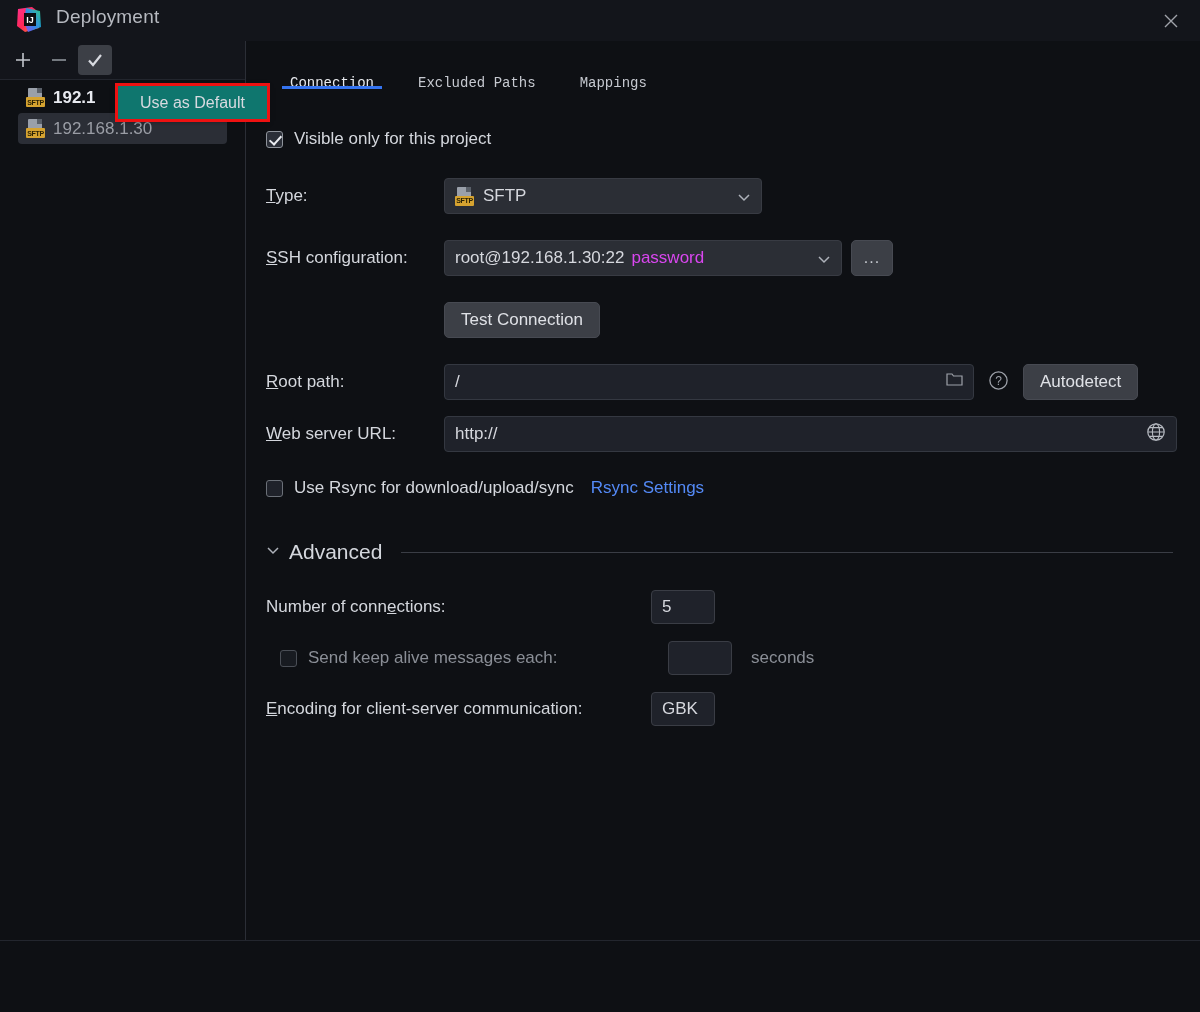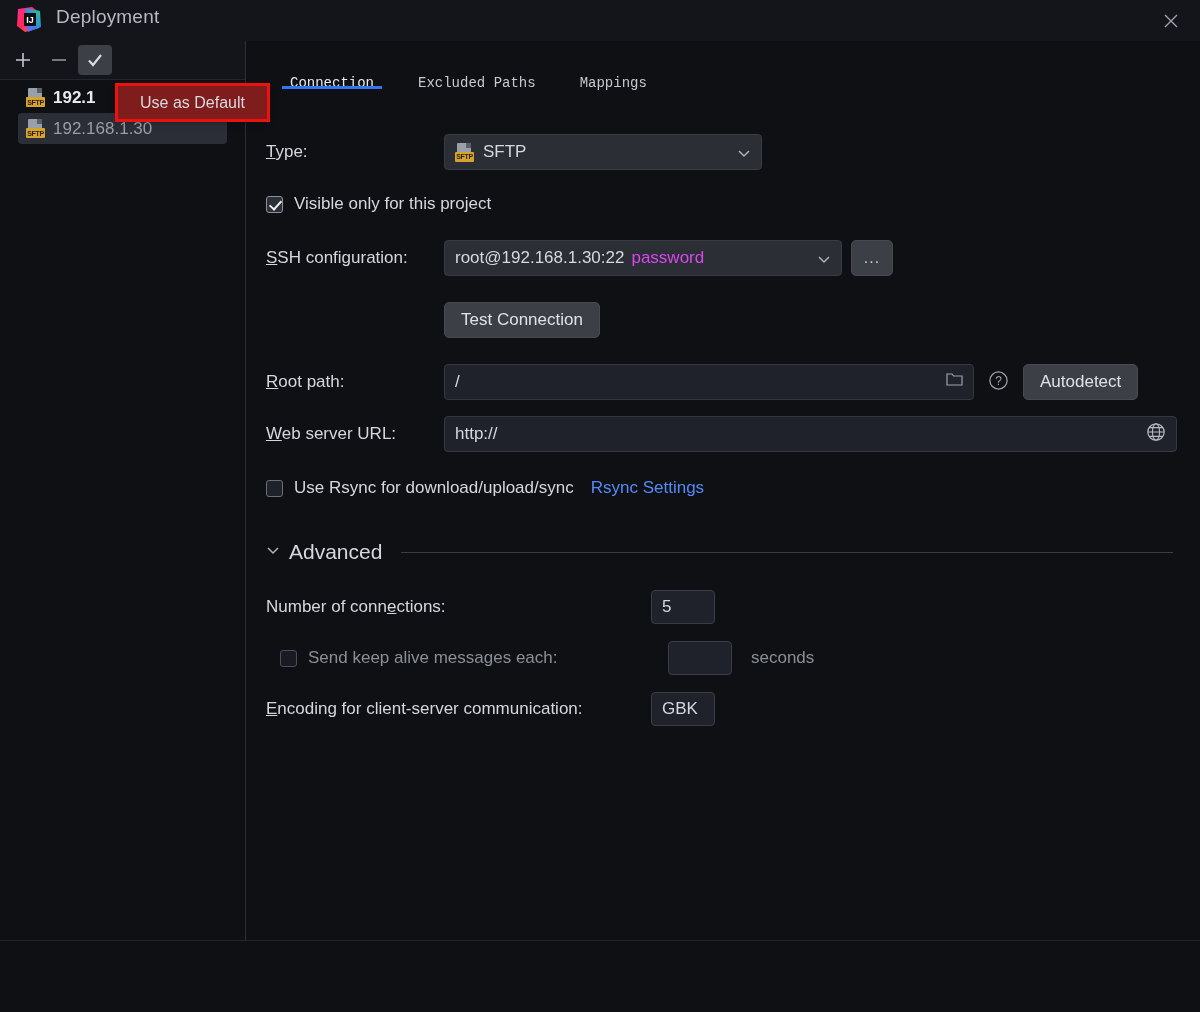--- a/index.html
+++ b/index.html
@@ -80,21 +80,21 @@
   }
 
   
   .tooltip-wrap { position: absolute; left: 115px; top: 83px; }
   .tooltip-redbox {
     position: absolute; left: 0; top: 0; width: 155px; height: 39px;
     border: 3px solid #ee1111; box-sizing: border-box;
   }
   .tooltip {
     position: absolute; left: 3px; top: 3px; width: 149px; height: 33px;
-    background: #7f1d1d; color: #d8dae0; font-size: 16px;
+    background: #0f766e; color: #d8dae0; font-size: 16px;
     display: flex; align-items: center; justify-content: center;
     box-shadow: 0 2px 6px rgba(0,0,0,.5);
   }
 
   
   .content { position: absolute; left: 246px; top: 41px; width: 954px; height: 899px; }
 
   .tabs { position: relative; height: 50px; display: flex; align-items: center; padding-left: 22px; gap: 0px; }
   .tab {
     position: relative; height: 50px; display: flex; align-items: flex-end;
@@ -247,40 +247,40 @@
       <div class="tab">
         <span>Excluded Paths</span>
       </div>
       <div class="tab">
         <span>Mappings</span>
       </div>
     </div>
 
     <div class="form">
 
+      <div class="row" style="margin-top:24px;">
+        <span class="chk checked"></span>
+        <span class="lbl" style="margin-left:11px;">Visible only for this project</span>
+      </div>
+
       <div class="row" style="margin-top:29px;">
         <span class="lbl" style="width:178px;"><span class="uk">T</span>ype:</span>
         <span class="field" style="width:318px;">
           <span class="sftp-icon" style="margin-right:9px;">
             <span class="sftp-page"></span>
               <span class="sftp-fold"></span>
               <span class="sftp-badge">SFTP</span>
           </span>
           <span>SFTP</span>
           <span class="caret">
             <svg width="14" height="14" viewBox="0 0 14 14">
                 <path d="M2 5 L7 10 L12 5" stroke="#aeb2ba" stroke-width="1.5" fill="none"></path>
               </svg>
           </span>
         </span>
-      </div>
-
-      <div class="row" style="margin-top:24px;">
-        <span class="chk checked"></span>
-        <span class="lbl" style="margin-left:11px;">Visible only for this project</span>
       </div>
 
       <div class="row" style="margin-top:26px;">
         <span class="lbl" style="width:178px;"><span class="uk">S</span>SH configuration:</span>
         <span class="field" style="width:398px;">
           <span>root@192.168.1.30:22</span>
           <span class="muted">password</span>
           <span class="caret">
             <svg width="14" height="14" viewBox="0 0 14 14">
                 <path d="M2 5 L7 10 L12 5" stroke="#aeb2ba" stroke-width="1.5" fill="none"></path>

